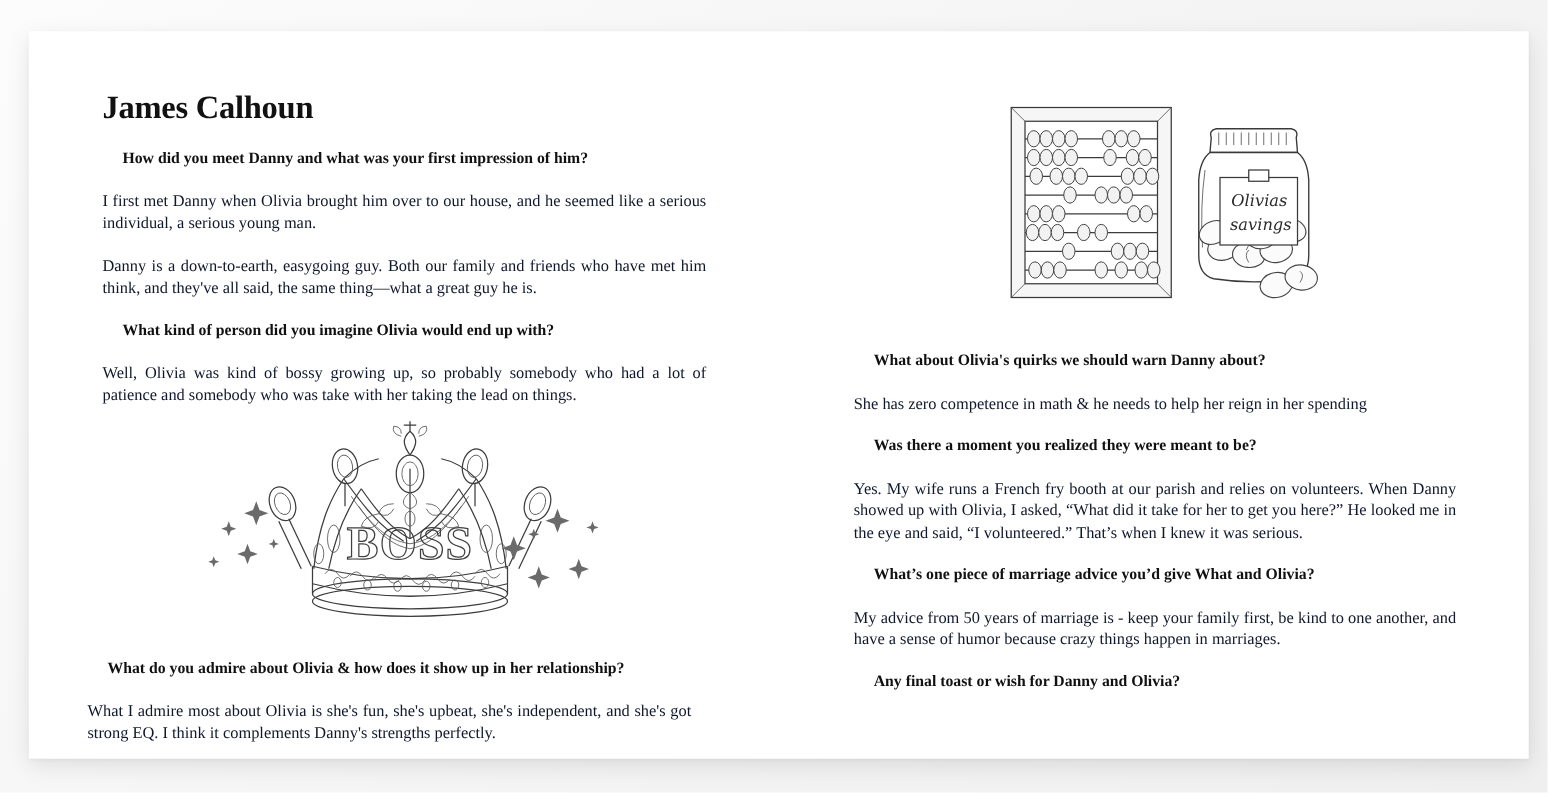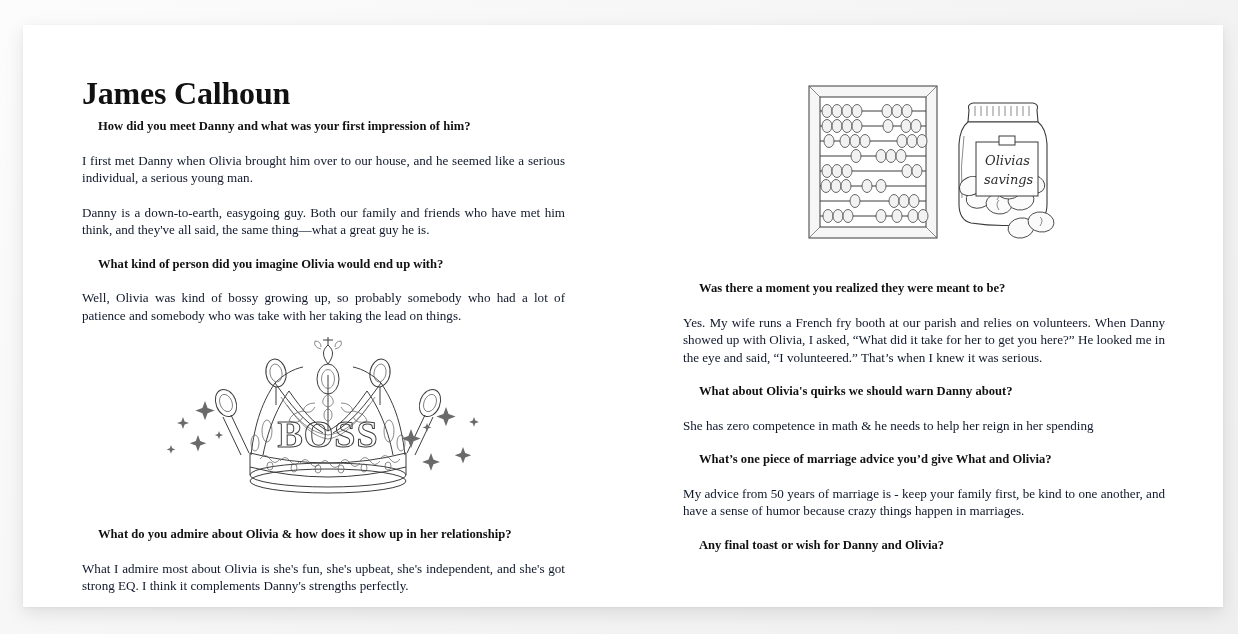--- a/index.html
+++ b/index.html
@@ -25,21 +25,21 @@
     top: 25px;
     width: 1200px;
     height: 582px;
     background: #ffffff;
     box-shadow: 0 6px 18px rgba(0,0,0,0.10), 0 1px 3px rgba(0,0,0,0.05);
   }
   .page-title {
     position: absolute;
     left: 59px;
     top: 29px;
-    font-size: 32px;
+    font-size: 26px;
     font-weight: bold;
     letter-spacing: -0.2px;
     color: #111111;
     white-space: nowrap;
   }
 
   .qa {
     margin: 0 0 17px 0;
   }
   .qa:last-child { margin-bottom: 0; }
@@ -54,21 +54,21 @@
     font-size: 13.1px;
     color: #0f172a;
     line-height: 17.6px;
     margin: 0;
     text-align: justify;
     text-justify: inter-word;
   }
   .a.nojust { text-align: left; }
 
   .block-left-top  { position: absolute; left: 59px; top: 77px;  width: 483px; }
-  .block-left-bot  { position: absolute; left: 59px; top: 485px; width: 483px; }
+  .block-left-bot  { position: absolute; left: 47px; top: 485px; width: 483px; }
   .block-right-top { position: absolute; left: 660px; top: 239px; width: 482px; }
 
   
   .illus {
     position: absolute;
   }
   .illus svg { display: block; }
 
   #crown-illus { left: 140px; top: 310px; width: 330px; height: 170px; text-align: right; }
   #abacus-illus { left: 770px; top: 55px; width: 290px; height: 170px; }
@@ -341,28 +341,28 @@
           </g>
           <g class="ink-thin">
             <path d="M247 146 q4 -6 0 -9"></path>
           </g>
         </g>
       </svg>
     </div>
 
     <div class="block-right-top">
       <div class="qa">
+        <p class="q">What about Olivia's quirks we should warn Danny about?</p>
+        <p class="a nojust">She has zero competence in math &amp; he needs to help her reign in her spending</p>
+      </div>
+      <div class="qa">
         <p class="q">Was there a moment you realized they were meant to be?</p>
         <p class="a">Yes. My wife runs a French fry booth at our parish and relies on volunteers. When Danny showed up with Olivia, I asked, “What did it take for her to get you here?” He looked me in the eye and said, “I volunteered.” That’s when I knew it was serious.</p>
       </div>
       <div class="qa">
-        <p class="q">What about Olivia's quirks we should warn Danny about?</p>
-        <p class="a nojust">She has zero competence in math &amp; he needs to help her reign in her spending</p>
-      </div>
-      <div class="qa">
         <p class="q">What’s one piece of marriage advice you’d give What and Olivia?</p>
         <p class="a">My advice from 50 years of marriage is - keep your family first, be kind to one another, and have a sense of humor because crazy things happen in marriages.</p>
       </div>
       <div class="qa">
         <p class="q">Any final toast or wish for Danny and Olivia?</p>
       </div>
     </div>
 
   </div>
 </div>

